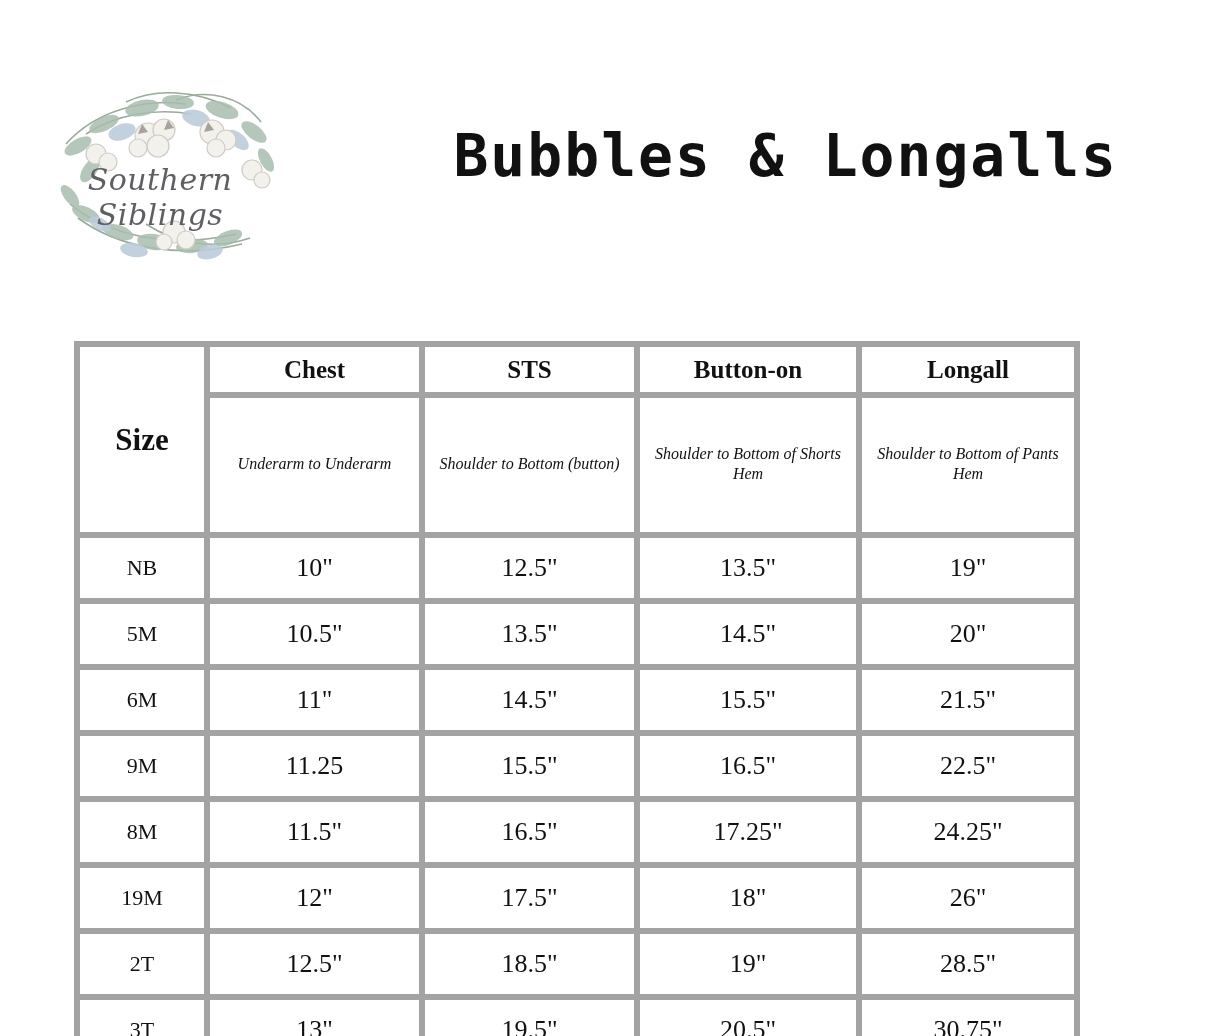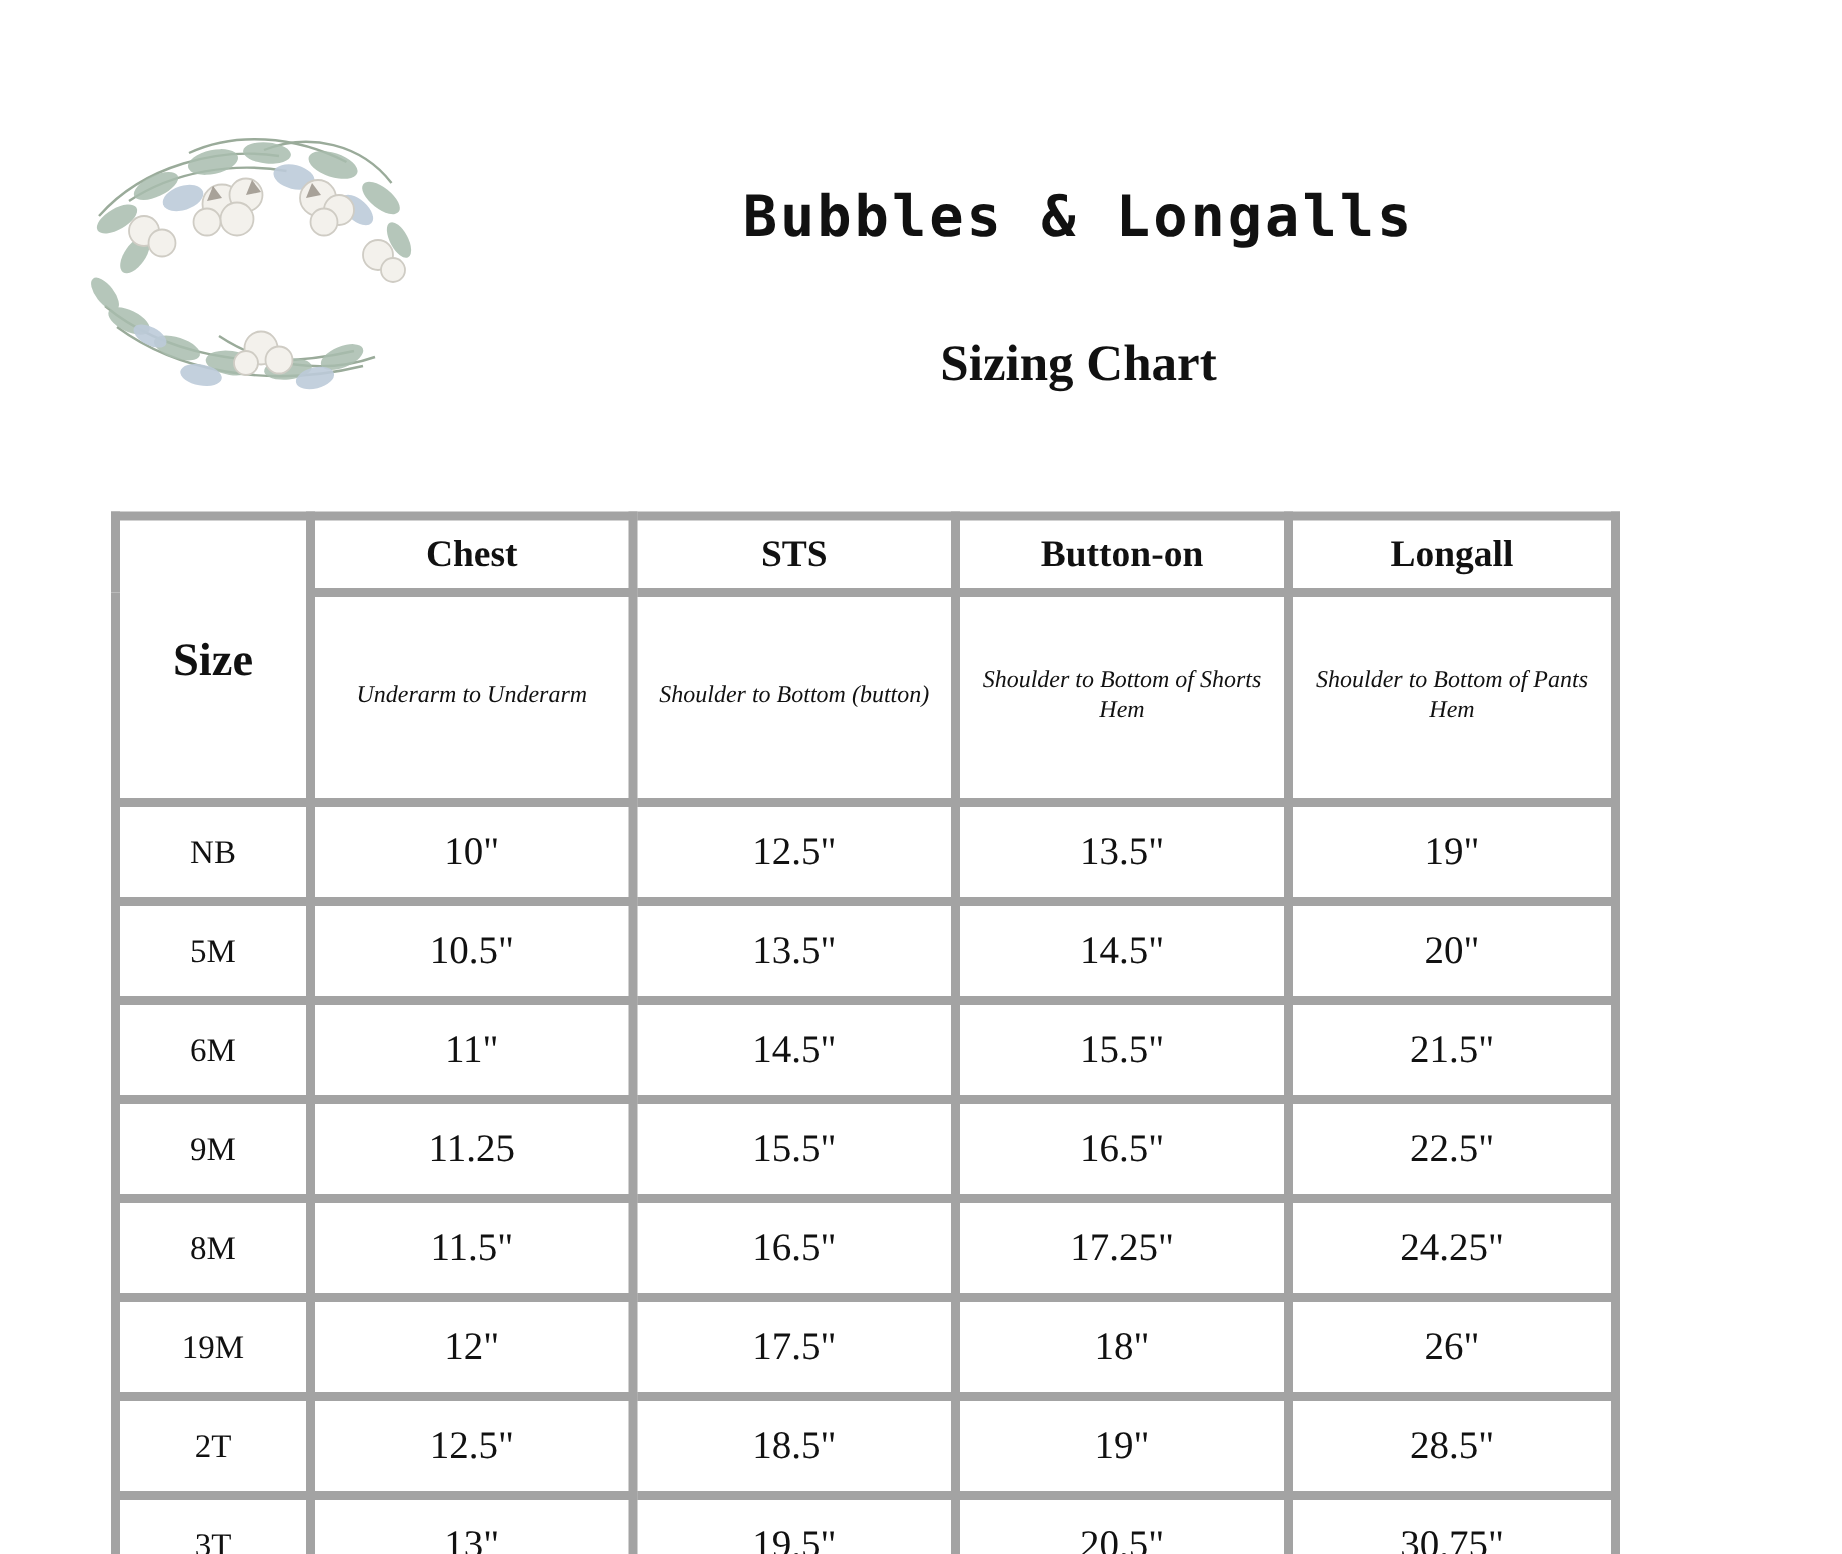--- a/index.html
+++ b/index.html
@@ -50,25 +50,26 @@
 
   .title-wrap {
     flex: 1 1 auto;
     text-align: center;
     padding-right: 110px;
     padding-top: 48px;
   }
   .main-title {
     font-family: "DejaVu Sans Mono", monospace;
     font-weight: bold;
-    font-size: 38px;
+    font-size: 58px;
     letter-spacing: 2px;
     color: #111;
     margin: 0 0 58px 0;
     white-space: nowrap;
+    text-align: right;
   }
   .sub-title {
     font-family: "Liberation Serif", serif;
     font-size: 34px;
     color: #111;
     margin: 0;
   }
 
   
   .table-wrap {
@@ -200,26 +201,26 @@
           <ellipse cx="108" cy="176" rx="14" ry="7" transform="rotate(10 108 176)"></ellipse>
           <ellipse cx="184" cy="178" rx="13" ry="7" transform="rotate(-14 184 178)"></ellipse>
           <ellipse cx="74" cy="150" rx="12" ry="6" transform="rotate(28 74 150)"></ellipse>
         </g>
         <g fill="#f3f1ec" stroke="#cfccc4" stroke-width="1.2">
           <circle cx="148" cy="158" r="11"></circle>
             <circle cx="160" cy="166" r="9"></circle>
           <circle cx="138" cy="168" r="8"></circle>
         </g>
       </svg>
+      <div class="logo-text">Southern Siblings</div>
     </div>
   </div>
 
   <div class="title-wrap">
     <h1 class="main-title">Bubbles &amp; Longalls</h1>
-    <h2 class="sub-title">Sizing Chart</h2>
   </div>
 </div>
 
 <div class="table-wrap">
   <table class="sizing">
     <colgroup>
       <col class="c-size">
         <col class="c-chest">
         <col class="c-sts">
         <col class="c-button">

